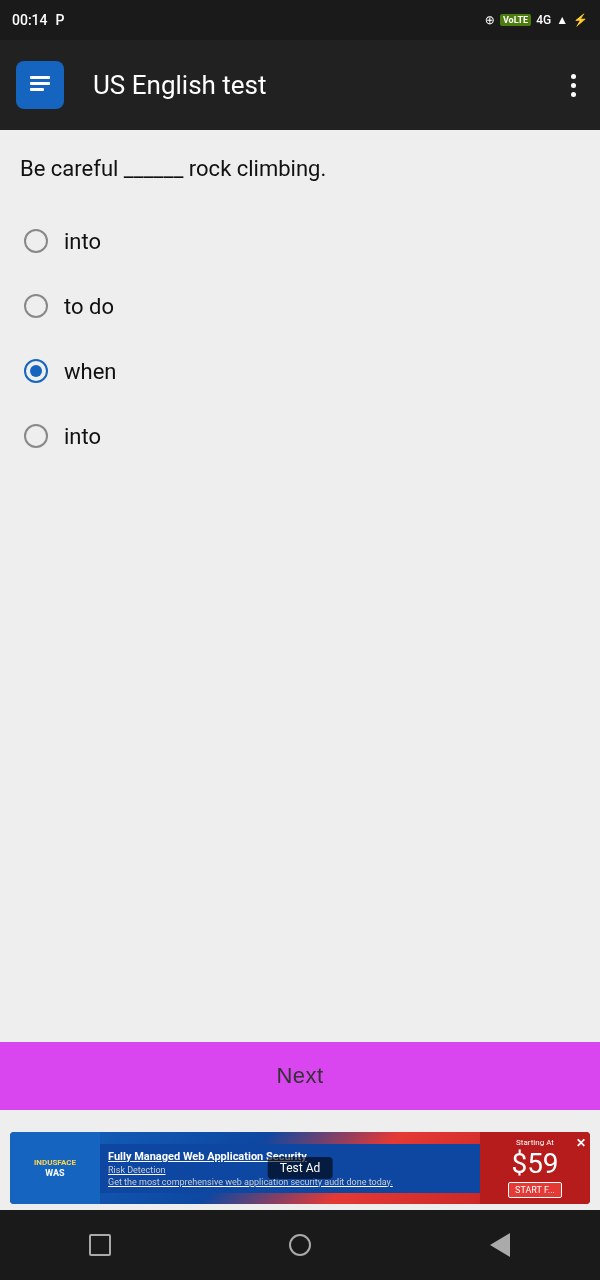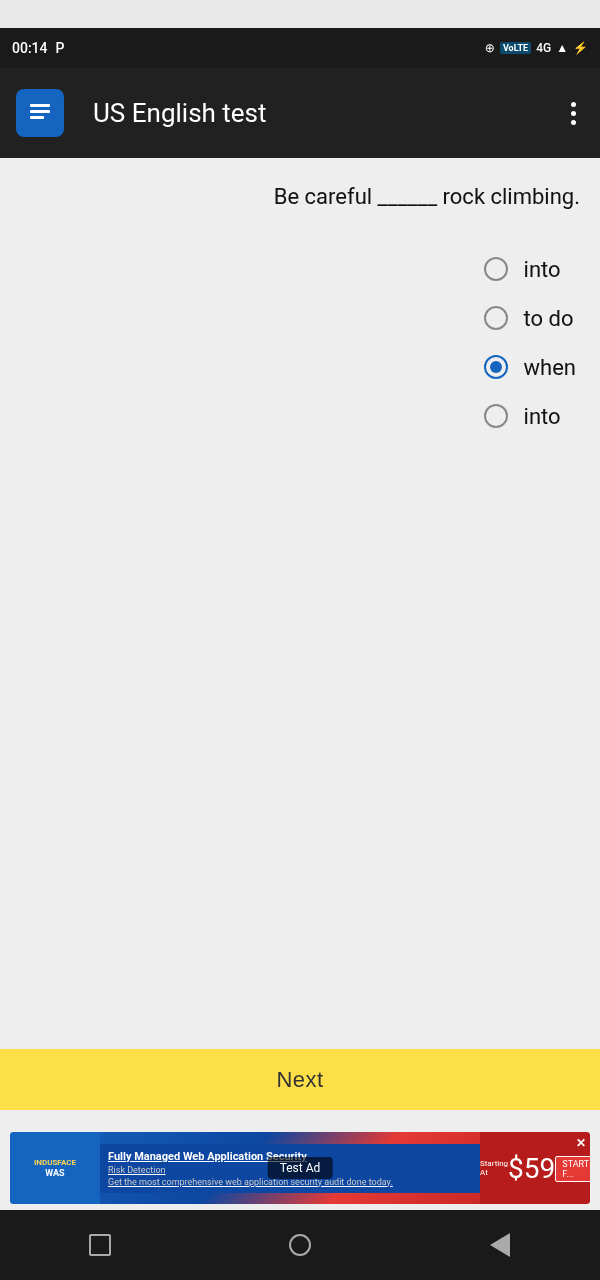--- a/index.html
+++ b/index.html
@@ -17,35 +17,34 @@
     .status-bar {
       background: #1a1a1a;
       color: white;
       height: 40px;
       display: flex;
       align-items: center;
       justify-content: space-between;
       padding: 4px 12px;
       font-size: 14px;
       font-weight: 500;
-      margin-top: 28px;
     }
     .status-left {
       display: flex;
       align-items: center;
       gap: 8px;
     }
     .status-right {
       display: flex;
       align-items: center;
       gap: 5px;
       font-size: 12px;
     }
     .volte-badge {
-      background: #0c4a6e;
+      background: #4d7c0f;
       color: white;
       font-size: 9px;
       font-weight: bold;
       padding: 1px 3px;
       border-radius: 2px;
     }
 
     
     .app-bar {
       background: #212121;
@@ -90,34 +89,33 @@
       border-radius: 50%;
     }
 
     
     .main-content {
       background: #eeeeee;
       flex: 1;
       padding: 24px 20px;
       display: flex;
       flex-direction: column;
-      align-items: flex-end;
     }
 
     .question-text {
       font-size: 22px;
       color: #111;
       margin-bottom: 32px;
       line-height: 1.4;
     }
 
     .options-list {
       display: flex;
       flex-direction: column;
-      gap: 0;
+      gap: 16px;
     }
 
     .option-item {
       display: flex;
       align-items: center;
       gap: 16px;
       padding: 12px 4px;
       cursor: pointer;
     }
 
@@ -149,22 +147,22 @@
     
     .spacer { flex: 1; }
 
     
     .next-button-container {
       background: #eeeeee;
       padding: 0;
     }
     .next-button {
       width: 100%;
-      height: 61px;
-      background: #fde047;
+      height: 68px;
+      background: #d946ef;
       border: none;
       font-size: 22px;
       color: #333;
       cursor: pointer;
       letter-spacing: 0.5px;
     }
 
     
     .ad-section {
       background: #eeeeee;
@@ -219,23 +217,23 @@
     .ad-subtitle {
       font-size: 9px;
       color: #ccc;
       margin-top: 2px;
     }
     .ad-right {
       width: 110px;
       background: #b71c1c;
       height: 100%;
       display: flex;
-      flex-direction: row;
-      align-items: center;
-      justify-content: flex-start;
+      flex-direction: column;
+      align-items: center;
+      justify-content: center;
       color: white;
       font-size: 10px;
     }
     .ad-price {
       font-size: 28px;
       font-weight: normal;
     }
     .ad-cta {
       background: #e53935;
       border: 1px solid white;

